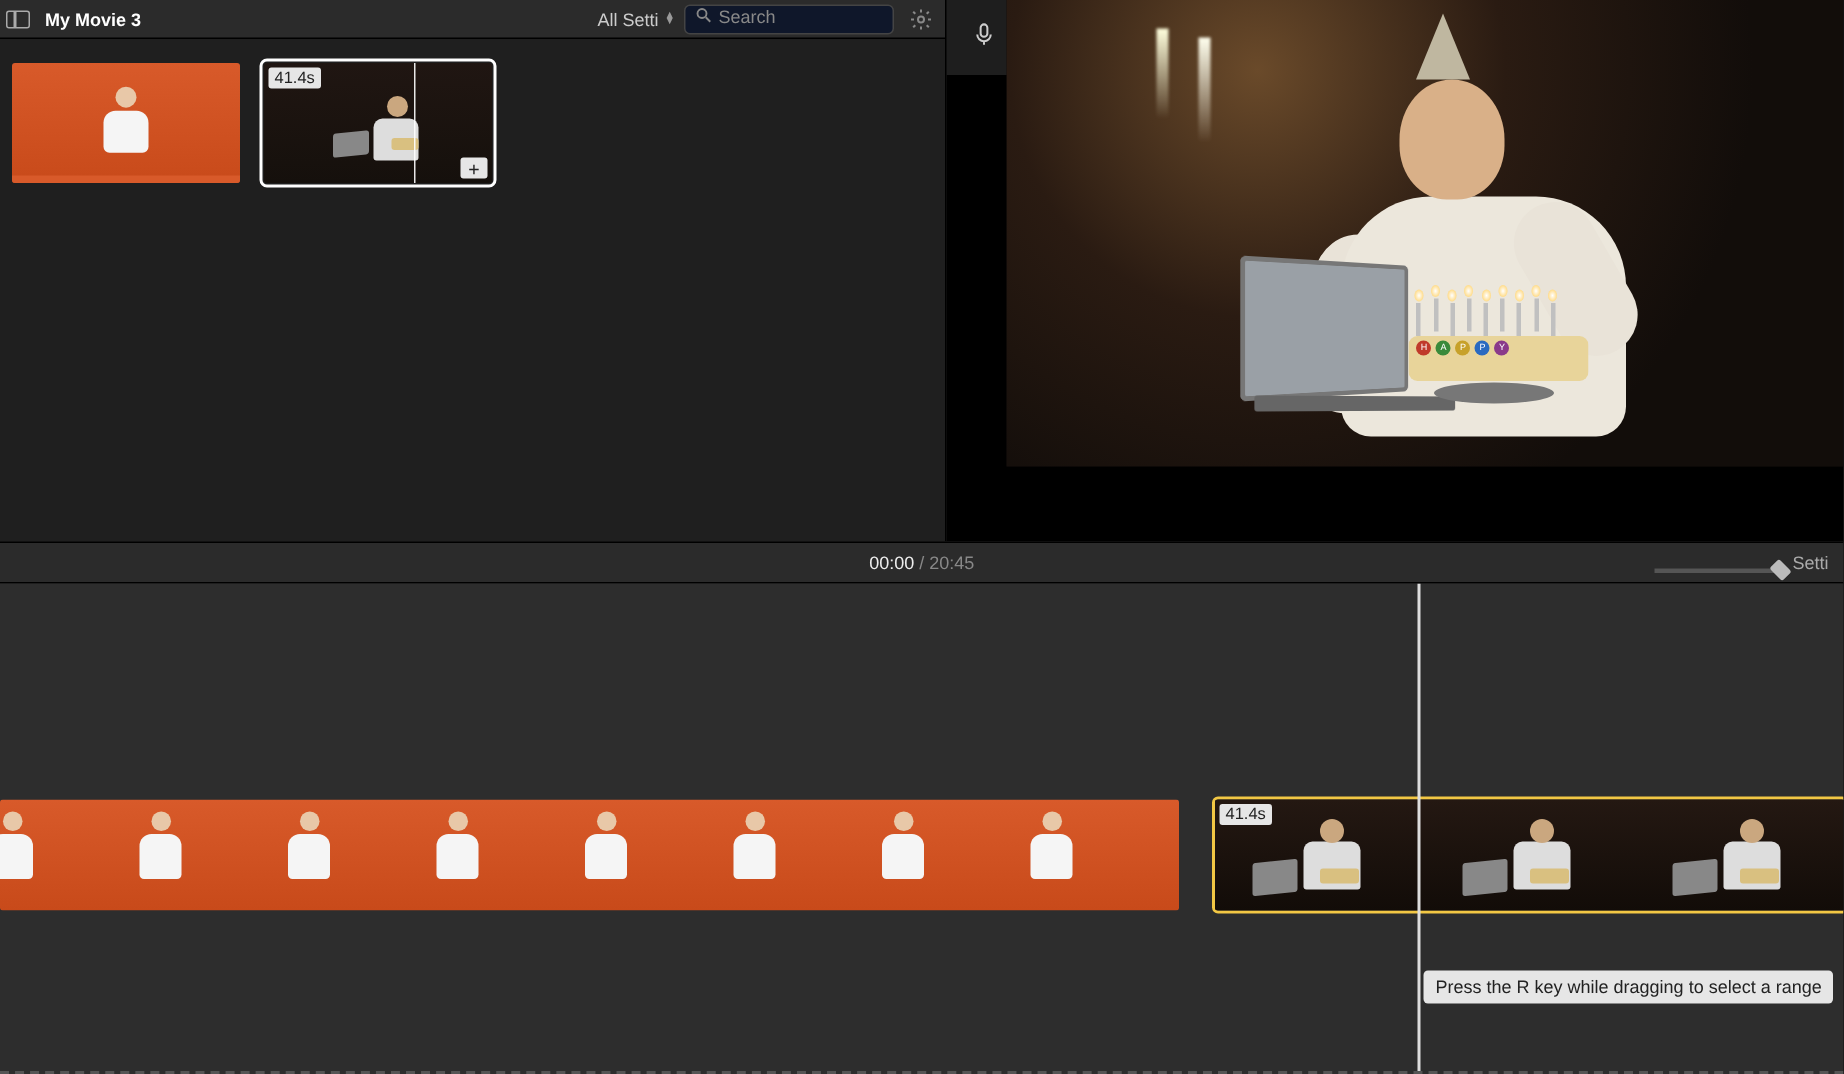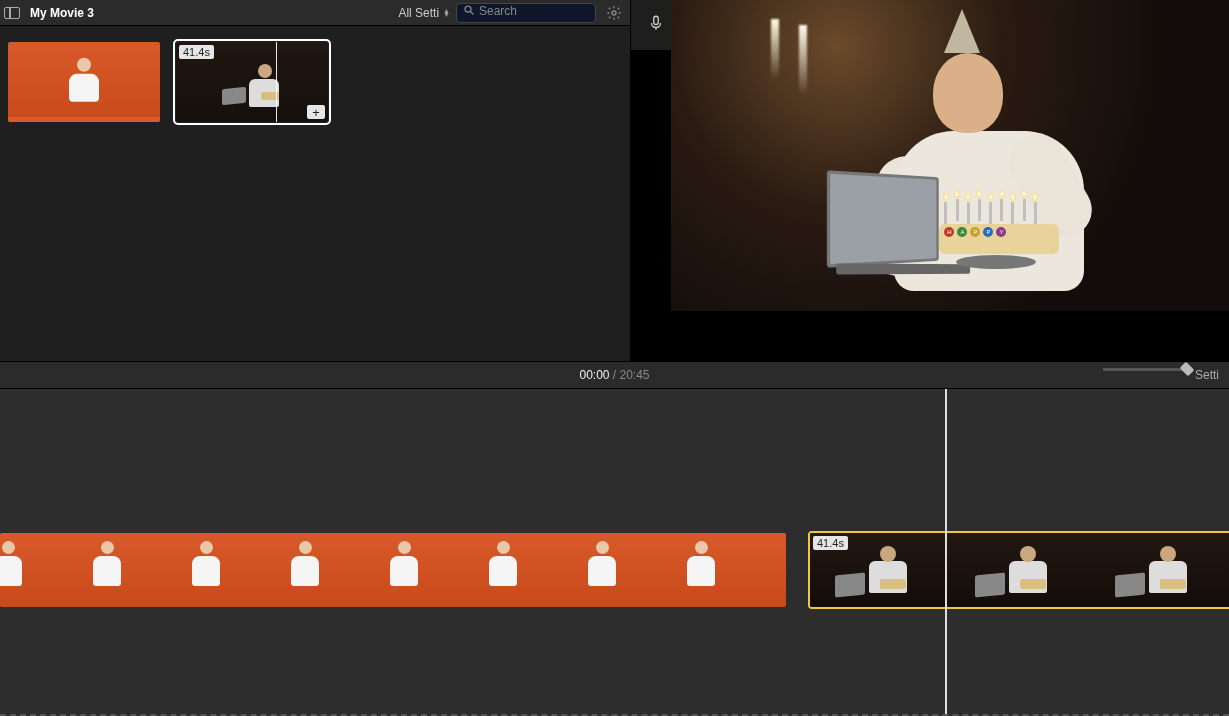--- a/index.html
+++ b/index.html
@@ -65,21 +65,21 @@
 
   .transport { height: 50px; display: flex; align-items: center; padding: 0 16px; background: #1e1e1e; gap: 14px; }
   .transport .spacer { flex: 1; }
   .tbtn { color: #ccc; cursor: default; }
 
   
   .tl-header { height: 28px; background: #2b2b2b; display: flex; align-items: center; padding: 0 10px; font-size: 12px; color: #888; border-top: 1px solid #000; border-bottom: 1px solid #000; }
   .tl-header .times { position: absolute; left: 50%; transform: translateX(-50%); color: #888; }
   .tl-header .times .cur { color: #eee; }
   .tl-header-wrap { position: relative; }
-  .zoom { margin-left: auto; display:flex; align-items:flex-start; gap:8px; }
+  .zoom { margin-left: auto; display:flex; align-items:flex-end; gap:8px; }
   .zoom-slider { width: 84px; height: 3px; background: #555; position: relative; }
   .zoom-slider .knob { position: absolute; right: -6px; top: -5px; width: 12px; height: 12px; background: #bbb; border-radius: 2px; transform: rotate(45deg) scaleY(0.75); border-top-left-radius:2px; }
 
   
   .timeline { flex: 1; position: relative; background: #2d2d2d; overflow: hidden; border-bottom: 2px dashed #555; }
   .track-area { position: absolute; left: 0; right: 0; top: 144px; height: 96px; }
   .clip-tl { position: absolute; top: 0; height: 74px; overflow: hidden; border-radius: 2px; }
   .clip-tl.c1 { left: 0; width: 786px; }
   .clip-tl.c1 .bg { position:absolute; inset:0; background: linear-gradient(#d85a2a,#c84a1a); }
   .clip-tl.c2 { left: 810px; width: 420px; outline: 2px solid #f2c744; }
@@ -319,13 +319,14 @@
             <div class="ms-laptop" style="left:18%;top:55%;width:30px;height:22px;"></div>
             <div class="ms-body" style="left:42%;top:38%;width:38px;height:32px;"></div>
             <div class="ms-head" style="left:50%;top:18%;width:16px;height:16px;"></div>
             <div class="ms-cake" style="left:50%;top:62%;width:26px;height:10px;"></div>
           </div>
         </div>
 
     </div>
   </div>
   <div class="playhead" style="left: 945px;"></div>
+  <div class="tooltip">Press the R key while dragging to select a range</div>
 </div>
 
 </body></html>

